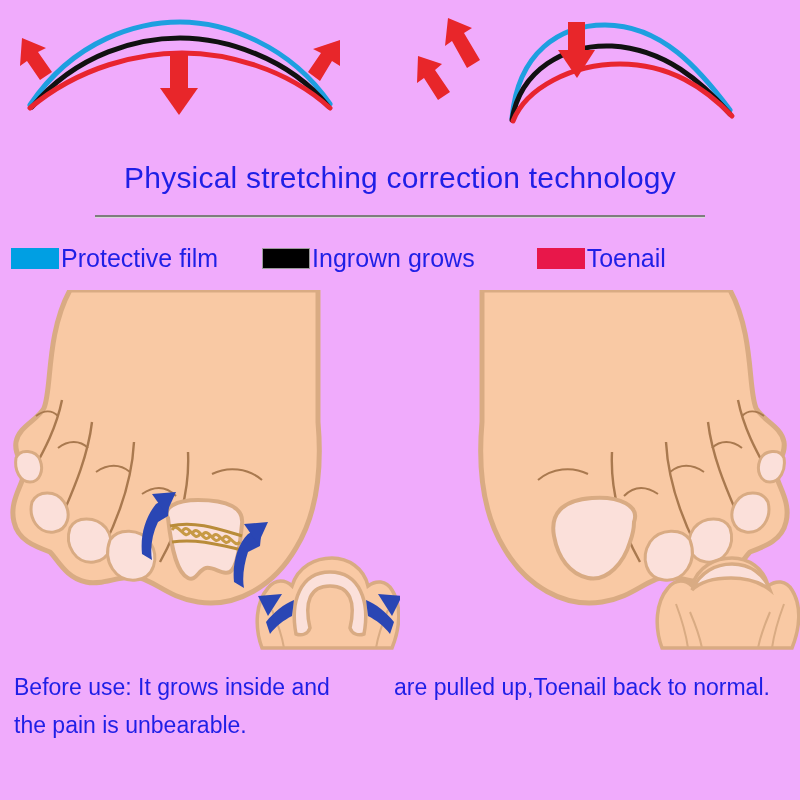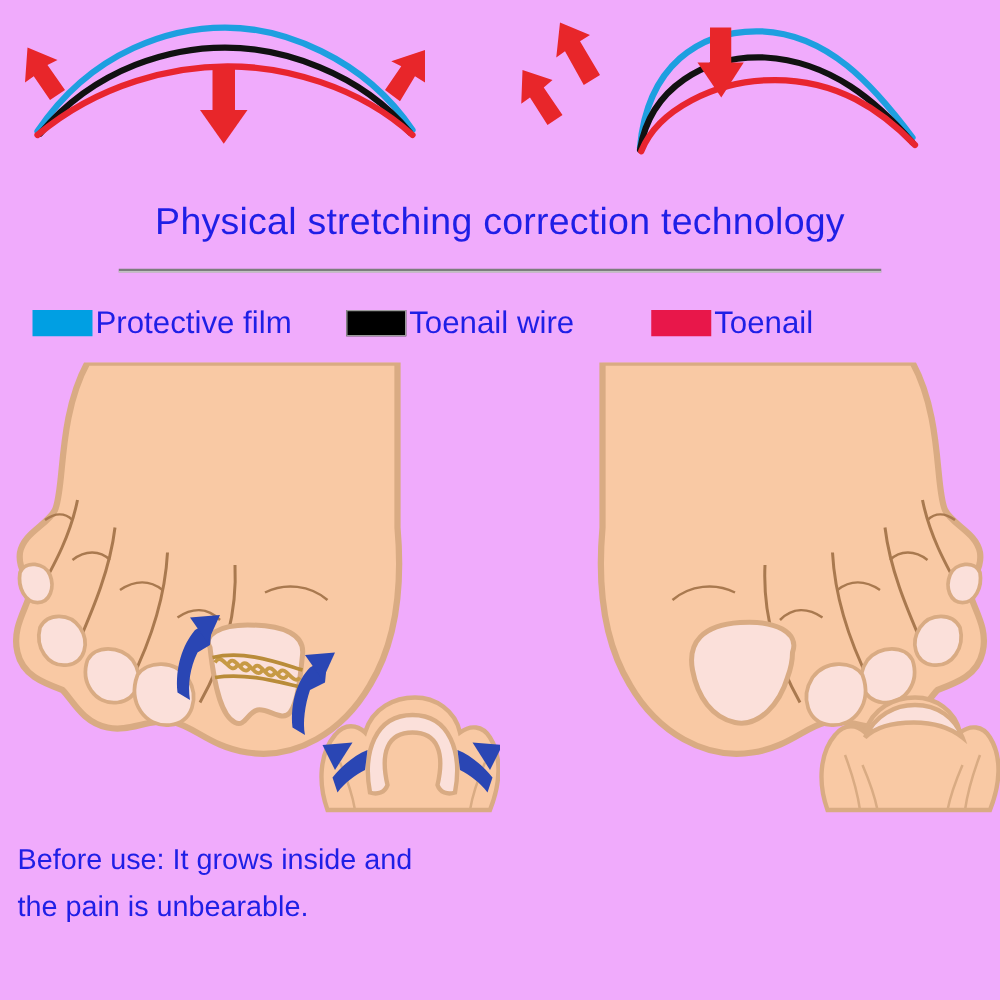--- a/index.html
+++ b/index.html
@@ -123,21 +123,21 @@
 
   <div class="legend">
 
     <div class="legend-item">
       <span class="swatch" style="background:#009fe3;"></span>
       <span class="legend-label">Protective film</span>
     </div>
 
     <div class="legend-item">
       <span class="swatch black" style="background:#000000;"></span>
-      <span class="legend-label">Toenail wire</span>
+      <span class="legend-label">Ingrown grows</span>
     </div>
 
     <div class="legend-item">
       <span class="swatch" style="background:#e8174a;"></span>
       <span class="legend-label">Toenail</span>
     </div>
   </div>
 
   <div class="feet">
 
@@ -295,16 +295,17 @@
       </svg>
     </div>
   </div>
 
   <div class="captions">
     <div class="caption left">
       <span class="ln">Before use: It grows inside and</span>
       <span class="ln">the pain is unbearable.</span>
     </div>
     <div class="caption right">
+      <span class="ln">are pulled up,Toenail back to normal.</span>
     </div>
   </div>
 
 </div>
 
 </body></html>

